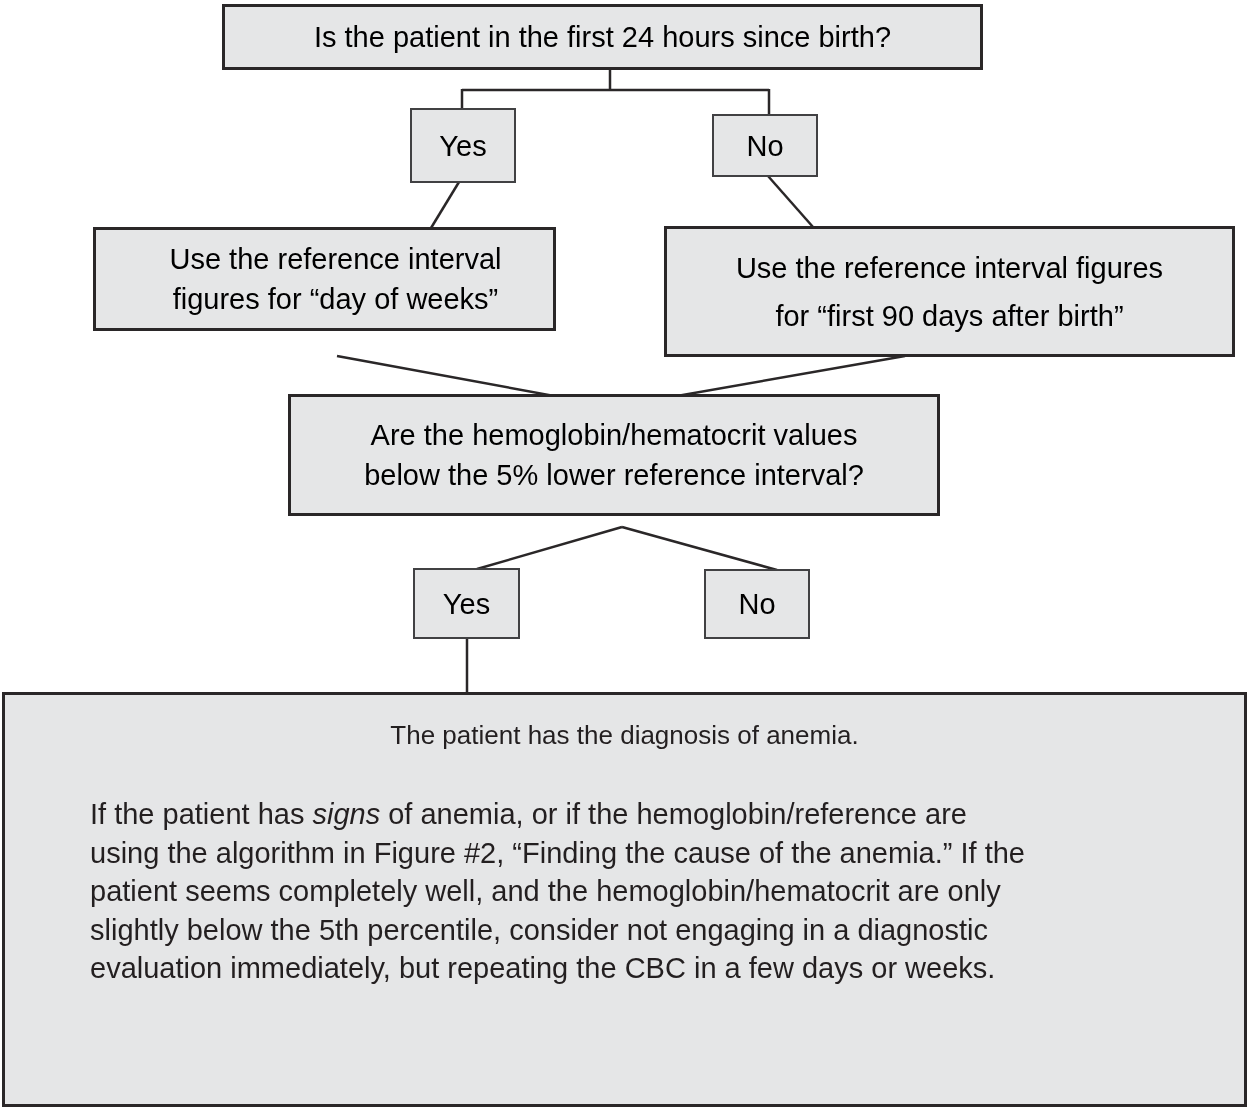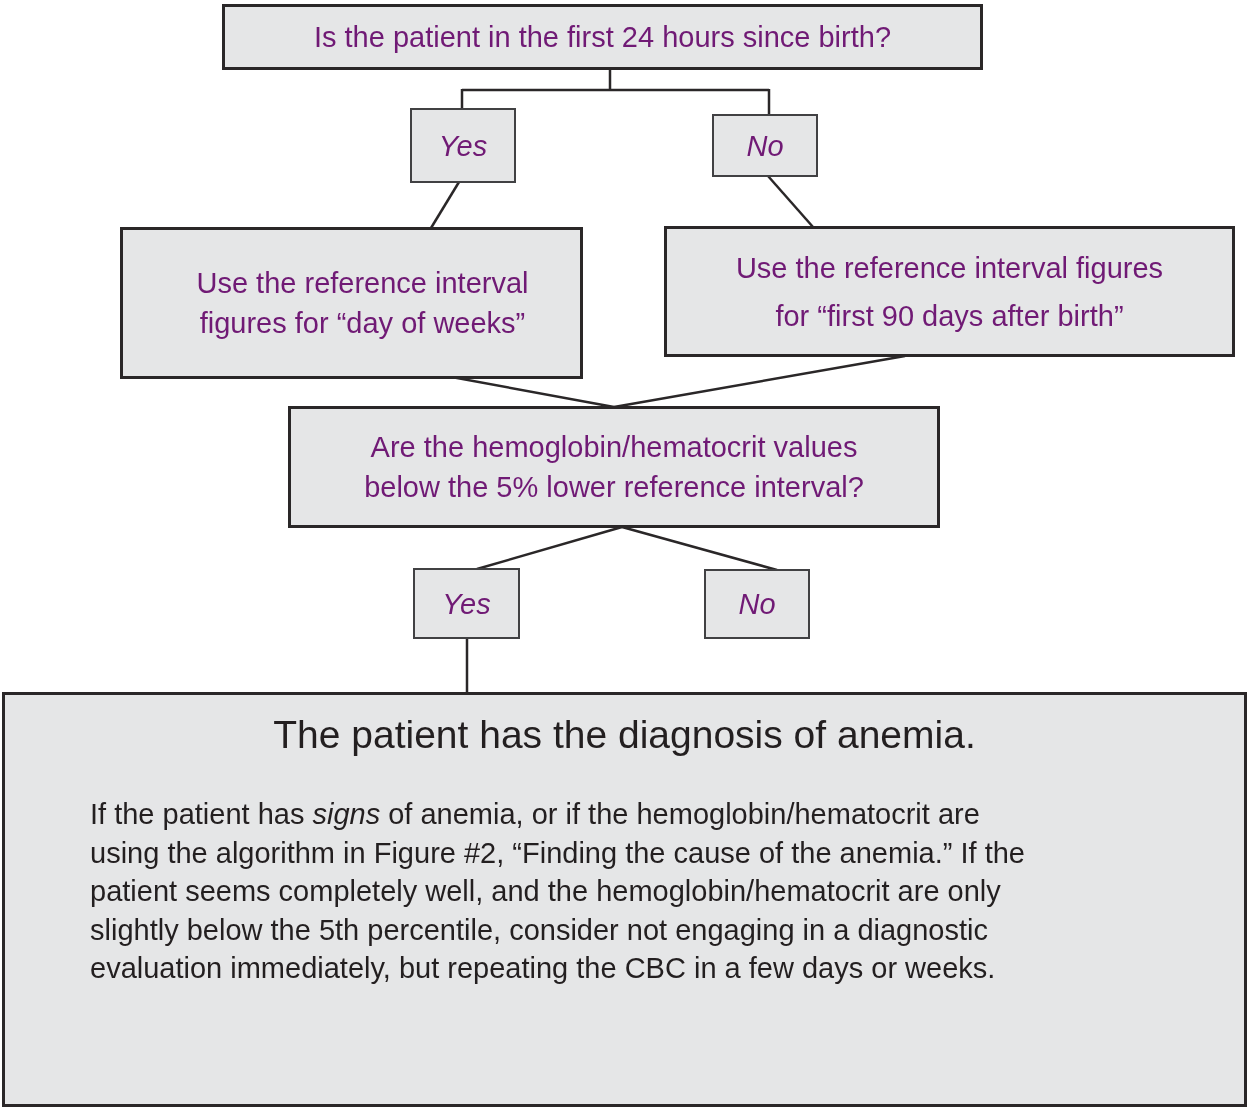--- a/index.html
+++ b/index.html
@@ -32,47 +32,46 @@
     box-sizing: border-box;
     background: #e5e6e7;
     border: 3px solid #2a2728;
     display: flex;
     flex-direction: column;
     align-items: center;
     justify-content: center;
     text-align: right;
     font-size: 29px;
     line-height: 40px;
-    color: #701a75;
+    color: #000000;
   }
   .node.small {
     border-width: 2px;
     border-color: #414143;
-    font-style: italic;
   }
   .node.q1      { left: 222px; top: 4px;   width: 761px; height: 66px; }
   .node.yes1    { left: 410px; top: 108px; width: 106px; height: 75px; }
   .node.no1     { left: 712px; top: 114px; width: 106px; height: 63px; }
-  .node.refday  { left: 120px; top: 227px; width: 463px; height: 152px; padding-left: 22px; }
+  .node.refday  { left: 93px; top: 227px; width: 463px; height: 104px; padding-left: 22px; }
   .node.ref90   { left: 664px; top: 226px; width: 571px; height: 131px; gap: 8px; }
-  .node.q2      { left: 288px; top: 406px; width: 652px; height: 122px; }
+  .node.q2      { left: 288px; top: 394px; width: 652px; height: 122px; }
   .node.yes2    { left: 413px; top: 568px; width: 107px; height: 71px; }
   .node.no2     { left: 704px; top: 569px; width: 106px; height: 70px; }
   .result {
     position: absolute;
     box-sizing: border-box;
     left: 2px; top: 692px;
     width: 1245px; height: 415px;
     background: #e5e6e7;
     border: 3px solid #2a2728;
   }
   .result-heading {
     margin-top: 22px;
     text-align: center;
-    font-size: 39px;
+    font-size: 26px;
     line-height: 36px;
   }
   .result-para {
     margin: 42px 0 0 85px;
     font-size: 29px;
     line-height: 38.5px;
     white-space: nowrap;
   }
   .result-para .it { font-style: italic; }
 </style>
@@ -126,21 +125,21 @@
     <span>Yes</span>
   </div>
 
   <div class="node small no2">
     <span>No</span>
   </div>
 
   <div class="result">
     <div class="result-heading">The patient has the diagnosis of anemia.</div>
     <div class="result-para">
-      <div><span>If the patient has </span><span class="it">signs</span><span> of anemia, or if the hemoglobin/hematocrit are</span></div>
+      <div><span>If the patient has </span><span class="it">signs</span><span> of anemia, or if the hemoglobin/reference are</span></div>
       <div>using the algorithm in Figure #2, “Finding the cause of the anemia.” If the</div>
       <div>patient seems completely well, and the hemoglobin/hematocrit are only</div>
       <div>slightly below the 5th percentile, consider not engaging in a diagnostic</div>
       <div>evaluation immediately, but repeating the CBC in a few days or weeks.</div>
     </div>
   </div>
 
 </div>
 
 </body></html>

